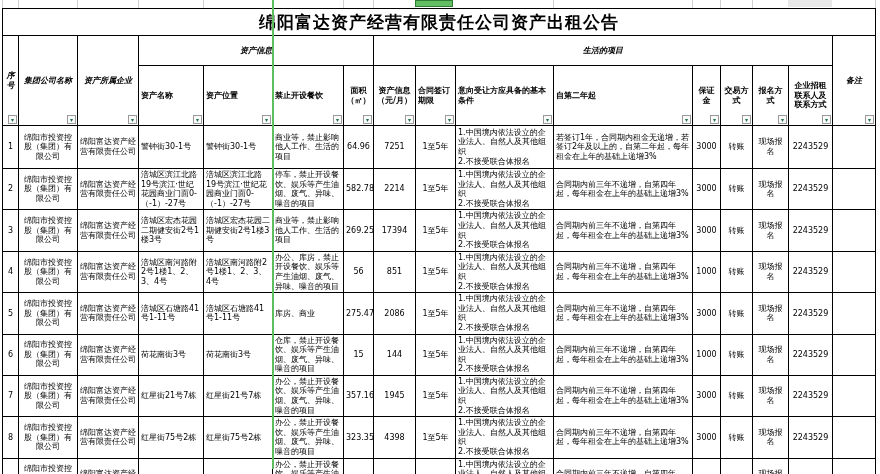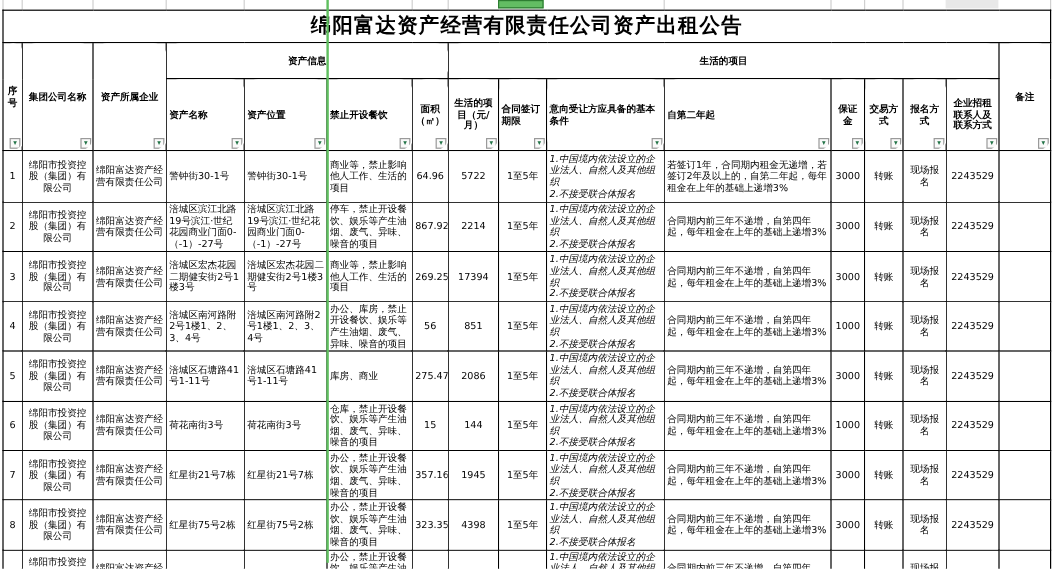--- a/index.html
+++ b/index.html
@@ -23,26 +23,26 @@
   th,td{
     border:1px solid #000;box-sizing:border-box;
     font-size:8px;line-height:1.2;color:#000;
     padding:1px 2px;overflow:hidden;vertical-align:middle;
     text-align:center;position:relative;background:#fff;
   }
   .title-cell{
     font-size:17px;font-weight:bold;letter-spacing:1px;
     height:27px;padding:0;text-align:center;
   }
-  thead th{font-weight:bold;border-radius:11px;}
-  tr.group-row th{height:30px;}
+  thead th{font-weight:bold;}
+  tr.group-row th{height:30px;font-style:italic;}
   tr.sub-row th{height:60px;}
   .h-left{text-align:left;}
   td.t-left{text-align:left;}
-  .pre{white-space:pre-line;font-style:italic;}
+  .pre{white-space:pre-line;}
 
   tbody tr:nth-child(1) td{height:43px;}
   tbody tr:nth-child(2) td{height:40px;}
   tbody tr:nth-child(3) td{height:34px;}
   tbody tr:nth-child(4) td{height:40px;}
   tbody tr:nth-child(5) td{height:36px;}
   tbody tr:nth-child(6) td{height:40px;}
   tbody tr:nth-child(7) td{height:40px;}
   tbody tr:nth-child(8) td{height:35px;}
   tbody tr:nth-child(9) td{height:36px;}
@@ -135,21 +135,21 @@
         </th>
         <th class="h-left">
           <span>禁止开设餐饮</span>
           <span class="filter">▾</span>
         </th>
         <th>
           <span>面积（㎡）</span>
           <span class="filter">▾</span>
         </th>
         <th>
-          <span>生活的项目（元/月）</span>
+          <span>资产信息（元/月）</span>
           <span class="filter">▾</span>
         </th>
         <th class="h-left">
           <span>合同签订期限</span>
           <span class="filter">▾</span>
         </th>
         <th class="h-left">
           <span>意向受让方应具备的基本条件</span>
           <span class="filter">▾</span>
         </th>
@@ -177,39 +177,39 @@
     </thead>
     <tbody>
         <tr>
       <td>1</td>
       <td>绵阳市投资控股（集团）有限公司</td>
       <td>绵阳富达资产经营有限责任公司</td>
       <td class="t-left">警钟街30-1号</td>
       <td class="t-left">警钟街30-1号</td>
       <td class="t-left">商业等，禁止影响他人工作、生活的项目</td>
       <td>64.96</td>
-      <td>5722</td>
+      <td>7251</td>
       <td>1至5年</td>
       <td class="t-left pre">1.中国境内依法设立的企业法人、自然人及其他组织
 2.不接受联合体报名</td>
       <td class="t-left">若签订1年，合同期内租金无递增，若签订2年及以上的，自第二年起，每年租金在上年的基础上递增3%</td>
       <td>3000</td>
       <td>转账</td>
       <td>现场报名</td>
       <td>2243529</td>
       <td></td>
     </tr>
         <tr>
       <td>2</td>
       <td>绵阳市投资控股（集团）有限公司</td>
       <td>绵阳富达资产经营有限责任公司</td>
       <td class="t-left">涪城区滨江北路19号滨江·世纪花园商业门面0-（-1）-27号</td>
       <td class="t-left">涪城区滨江北路19号滨江·世纪花园商业门面0-（-1）-27号</td>
       <td class="t-left">停车，禁止开设餐饮、娱乐等产生油烟、废气、异味、噪音的项目</td>
-      <td>867.92</td>
+      <td>582.78</td>
       <td>2214</td>
       <td>1至5年</td>
       <td class="t-left pre">1.中国境内依法设立的企业法人、自然人及其他组织
 2.不接受联合体报名</td>
       <td class="t-left">合同期内前三年不递增，自第四年起，每年租金在上年的基础上递增3%</td>
       <td>3000</td>
       <td>转账</td>
       <td>现场报名</td>
       <td>2243529</td>
       <td></td>

